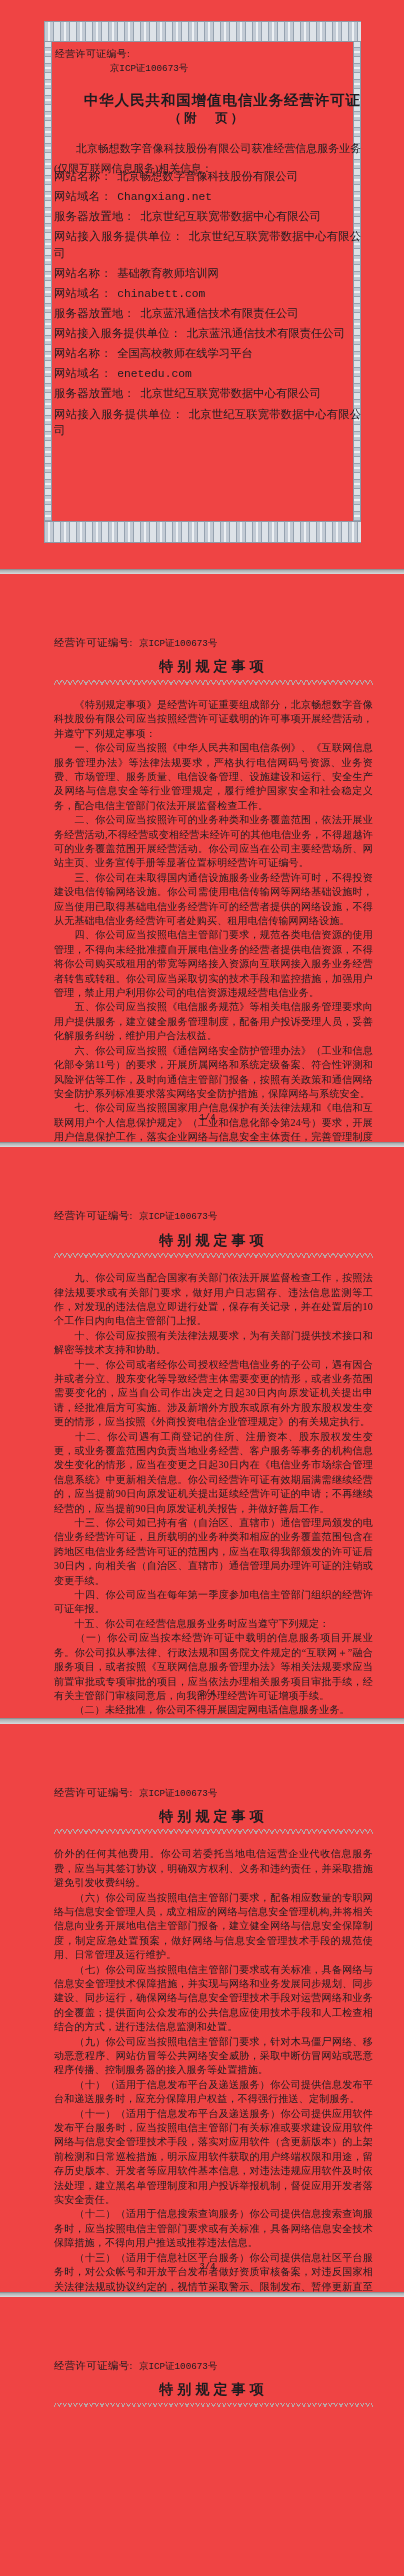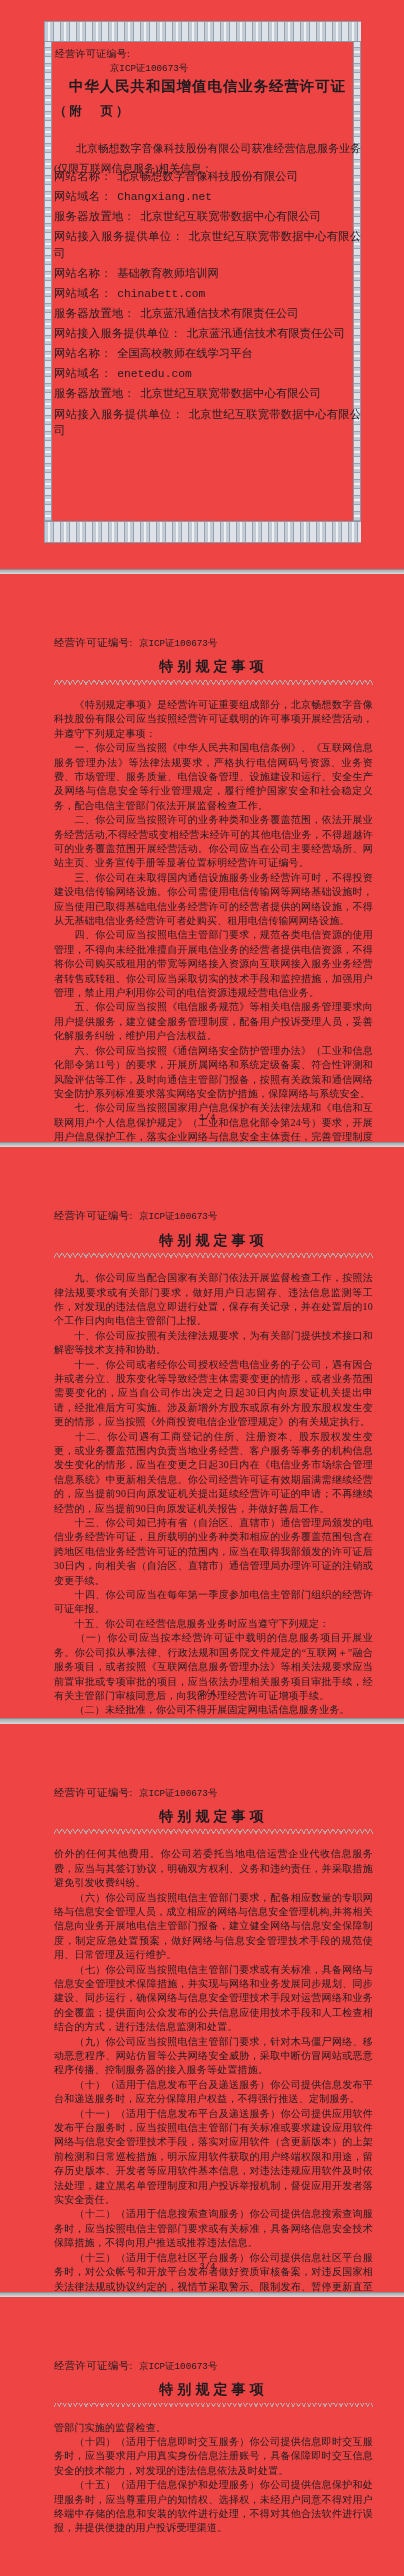--- a/index.html
+++ b/index.html
@@ -12,22 +12,22 @@
   .ornate-frame{position:absolute;left:44px;top:20.6px;width:317px;height:522px;pointer-events:none;}
   .band{position:absolute;background-color:#dfe4ea;}
   .band-h{left:0;right:0;height:21.6px;border-top:1px solid #8e99a7;border-bottom:1px solid #8e99a7;box-sizing:border-box;
     background-image:repeating-linear-gradient(90deg,#96a2b0 0 1px,#c3cbd5 1px 3.6px,#eceff3 3.6px 6.2px,#c3cbd5 6.2px 8.8px,#96a2b0 8.8px 9.8px,#dde2e8 9.8px 16px);}
   .band-v{top:21.6px;bottom:21.6px;width:7.7px;border-left:1px solid #8e99a7;border-right:1px solid #8e99a7;box-sizing:border-box;
     background-image:repeating-linear-gradient(0deg,#96a2b0 0 1px,#c3cbd5 1px 3.6px,#eceff3 3.6px 6.2px,#c3cbd5 6.2px 8.8px,#96a2b0 8.8px 9.8px,#dde2e8 9.8px 16px);}
   .band-top{top:0;} .band-bottom{bottom:0;} .band-left{left:0;} .band-right{right:0;}
 
   .p1-license{position:absolute;left:55px;top:48px;font-size:9.8px;letter-spacing:0.5px;}
   .p1-license-no{position:absolute;left:110px;top:62px;font-size:9.3px;font-family:"Liberation Mono","Liberation Serif",serif;}
-  .p1-title{position:absolute;left:54px;width:307px;top:77px;text-align:center;font-size:14.4px;font-weight:bold;letter-spacing:1px;}
-  .p1-subtitle{position:absolute;left:54px;width:307px;top:103px;text-align:left;font-size:12.4px;font-weight:bold;letter-spacing:3.1px;}
+  .p1-title{position:absolute;left:54px;width:307px;top:91px;text-align:right;font-size:14.4px;font-weight:bold;letter-spacing:1px;}
+  .p1-subtitle{position:absolute;left:54px;width:307px;top:110px;text-align:center;font-size:12.4px;font-weight:bold;letter-spacing:3.1px;}
   .p1-intro{position:absolute;left:54px;width:307px;top:138px;font-size:10.8px;line-height:20px;text-align:justify;}
   .p1-rows{position:absolute;left:54px;width:307px;top:169px;}
   .site-row{font-size:11.3px;line-height:15.5px;margin-bottom:3.6px;text-align:justify;}
   .site-label{letter-spacing:0.3px;}
   .site-value{margin-left:5.2px;font-family:Liberation Mono, monospace;}
 
   
   .prov-page{box-sizing:border-box;padding:62px 32px 0 54px;}
   .prov-header{font-size:10.3px;letter-spacing:0.5px;}
   .prov-header .no{font-size:9.3px;font-family:"Liberation Mono","Liberation Serif",serif;margin-left:6.2px;letter-spacing:0;}
@@ -210,25 +210,17 @@
       <div class="page-number">3/4</div>
     </div>
     <div class="divider"></div>
 
     <div class="page prov-page">
       <div class="prov-header">
         <span>经营许可证编号:</span><span class="no">京ICP证100673号</span>
       </div>
       <div class="prov-title">特别规定事项</div>
       <div class="zigzag"></div>
-      <div class="prov-body">
-
-          <p>管部门实施的监督检查。</p>
-
-          <p>　　（十四）（适用于信息即时交互服务）你公司提供信息即时交互服务时，应当要求用户用真实身份信息注册账号，具备保障即时交互信息安全的技术能力，对发现的违法信息依法及时处置。</p>
-
-          <p>　　（十五）（适用于信息保护和处理服务）你公司提供信息保护和处理服务时，应当尊重用户的知情权、选择权，未经用户同意不得对用户终端中存储的信息和安装的软件进行处理，不得对其他合法软件进行误报，并提供便捷的用户投诉受理渠道。</p>
-        </div>
 
     </div>
 
   </div>
 
 
 </body></html>

